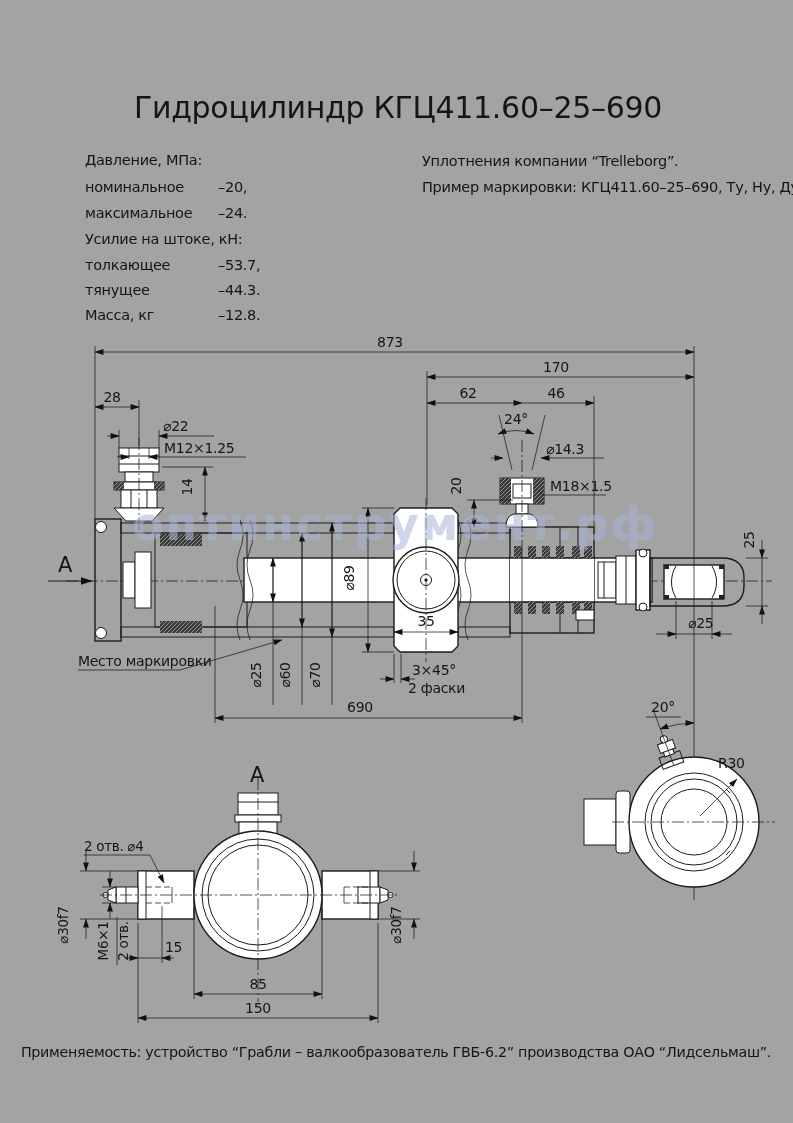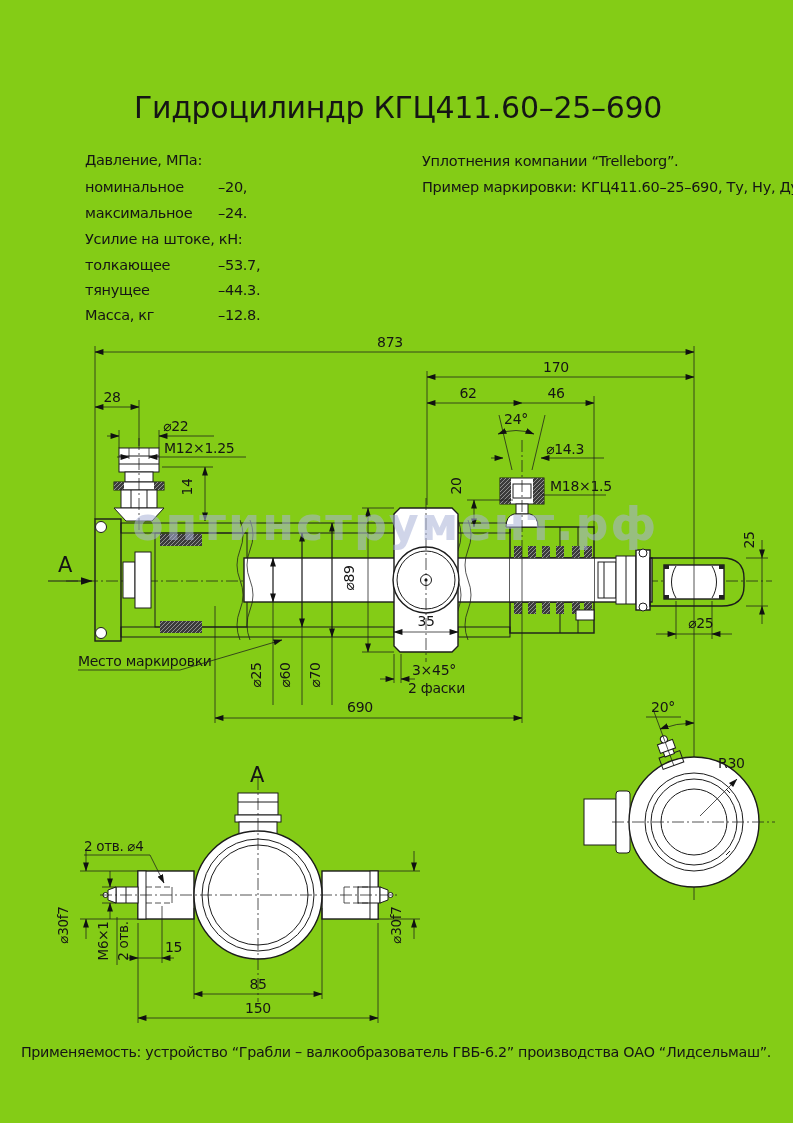--- a/index.html
+++ b/index.html
@@ -1,16 +1,16 @@
 <!DOCTYPE html>
 <html><head>
 <meta charset="utf-8">
 <style>
   html,body{margin:0;padding:0;background:#ffffff;}
-  .page{position:relative;width:793px;height:1123px;background:#84cc16;overflow:hidden;
+  .page{position:relative;width:793px;height:1123px;background:#a3a3a3;overflow:hidden;
         font-family:"DejaVu Sans", sans-serif;text-align:right;}
   svg{position:absolute;left:0;top:0;}
   text{fill:#151515;font-family:"DejaVu Sans", sans-serif;letter-spacing:-0.3px;}
   .t-title{font-size:30px;}
   .t-spec{font-size:14.5px;}
   .t-dim{font-size:14px;}
   .t-dim-s{font-size:13.5px;}
   .t-big{font-size:21px;}
   .t-foot{font-size:14.3px;}
   .t-wm{font-size:46px;font-weight:bold;fill:#aab4d8;opacity:.55;letter-spacing:2px;}

